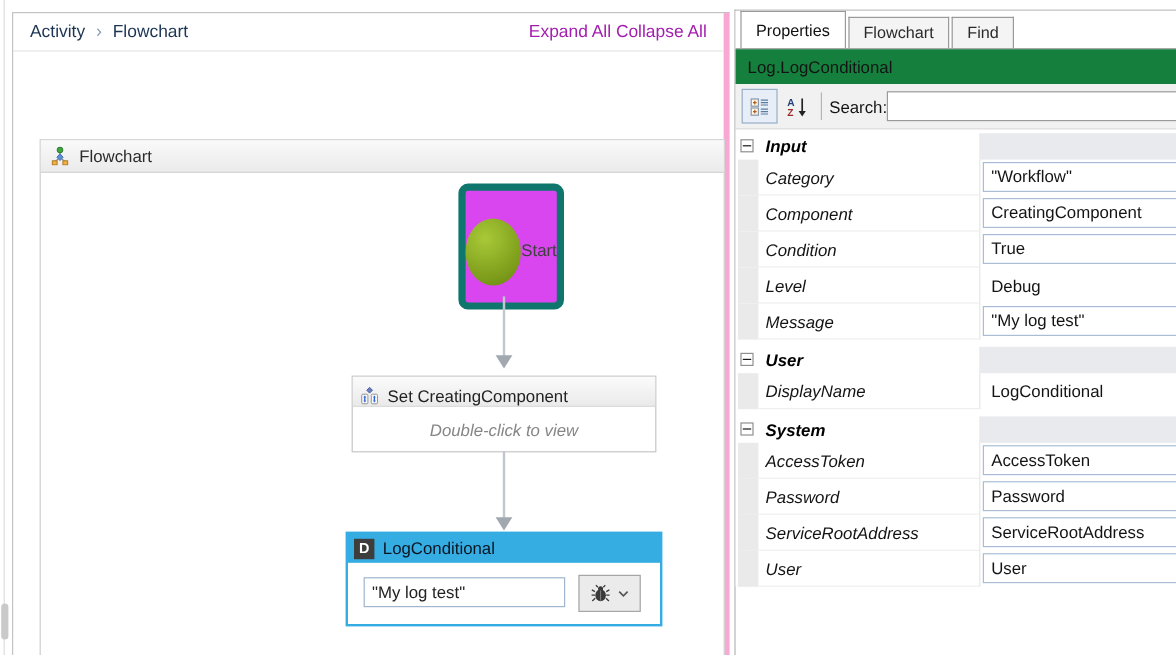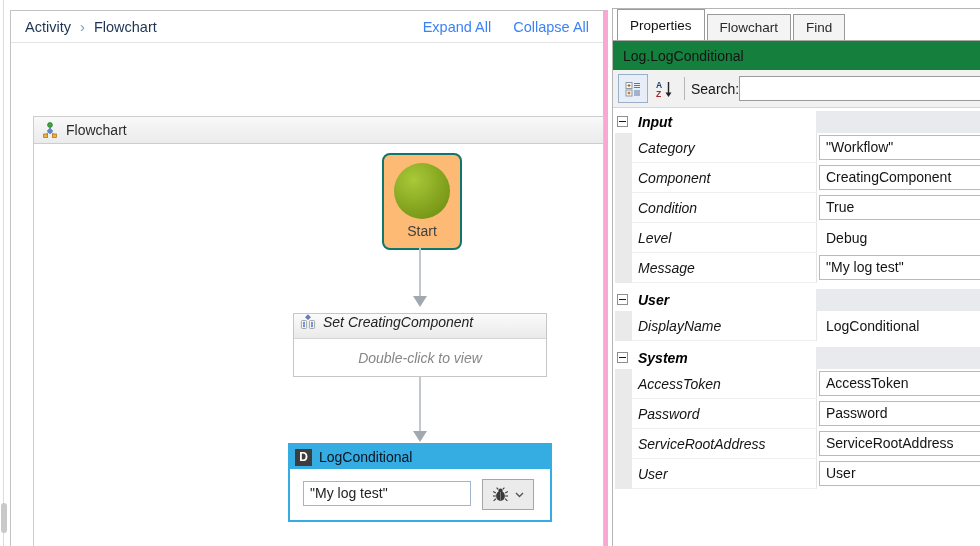--- a/index.html
+++ b/index.html
@@ -10,42 +10,42 @@
   .edge-thumb{position:absolute;left:1px;top:503px;width:6px;height:30px;background:#c9c9c9;border-radius:3px;}
 
   
   #designer{position:absolute;left:10px;top:10px;width:592px;height:536px;background:#fff;
             border-top:1px solid #c3c3c3;border-left:1px solid #c3c3c3;border-right:5px solid #f9a8d4;}
   #crumbbar{height:31px;display:flex;align-items:center;padding:0 14px;border-bottom:1px solid #e4e4e4;}
   .crumb{color:#1c3553;font-size:14.5px;cursor:default;}
   .crumb-sep{color:#7f9db9;margin:0 9px;font-size:15px;}
   .crumb-sep::before{content:"\203A";}
   .crumb-spacer{flex:1;}
-  .toplink{color:#3b82f6;font-size:14.5px;margin-left:22px;cursor:default;text-align:right;}
+  .toplink{color:#a21caf;font-size:14.5px;margin-left:4px;cursor:default;text-align:right;}
 
   
   #fc-container{position:absolute;left:22px;top:105px;right:-1px;bottom:-1px;border:1px solid #cdcdcd;background:#fff;}
   #fc-header{height:26px;display:flex;align-items:center;gap:8px;padding-left:8px;
              background:linear-gradient(#f9f9f9,#ebebeb);border-bottom:1px solid #cdcdcd;}
   #fc-header .t{color:#2b2b2b;}
 
   
-  #start-node{position:absolute;left:382px;top:153px;width:76px;height:93px;background:#fdba74;
-              border:2px solid #0f766e;border-radius:8px;display:flex;flex-direction:column;align-items:center;}
+  #start-node{position:absolute;left:382px;top:153px;width:76px;height:93px;background:#d946ef;
+              border:6px solid #0f766e;border-radius:8px;display:flex;flex-direction:row;align-items:center;}
   #start-circle{width:56px;height:56px;border-radius:50%;margin-top:8px;
                 background:radial-gradient(circle at 35% 30%, #a9c938, #7e9e1c 65%, #68860f);}
   #start-label{margin-top:4px;color:#3f3f3f;}
 
   .arrow-line{position:absolute;width:2px;background:#c2c7cd;}
   .arrow-head{position:absolute;width:0;height:0;border-left:7px solid transparent;border-right:7px solid transparent;
               border-top:11px solid #a2a8b0;}
 
   #set-node{position:absolute;left:293px;top:313px;width:252px;height:62px;border:1px solid #c6c6c6;background:#fff;}
-  #set-header{height:24px;display:flex;align-items:flex-start;gap:7px;padding-left:6px;
-              background:linear-gradient(#fbfbfb,#eaeaea);border-bottom:1px solid #d4d4d4;color:#222;font-style:italic;}
+  #set-header{height:24px;display:flex;align-items:flex-end;gap:7px;padding-left:6px;
+              background:linear-gradient(#fbfbfb,#eaeaea);border-bottom:1px solid #d4d4d4;color:#222;}
   #set-body{height:37px;display:flex;align-items:center;justify-content:center;font-style:italic;color:#868686;}
 
   #log-node{position:absolute;left:288px;top:443px;width:260px;height:75px;border:2px solid #35ace2;background:#fff;}
   #log-header{height:24px;display:flex;align-items:center;gap:7px;padding-left:5px;background:#35ace2;}
   #log-badge{width:17px;height:17px;background:#3d3d3d;color:#fff;font-weight:bold;font-size:12px;
              display:flex;align-items:center;justify-content:center;}
   #log-title{color:#0a1420;}
   #log-body{position:relative;height:49px;}
   #log-msg{position:absolute;left:13px;top:12px;width:160px;height:23px;border:1px solid #9fb6ce;background:#fff;
            line-height:23px;padding-left:6px;color:#222;white-space:nowrap;overflow:hidden;}

